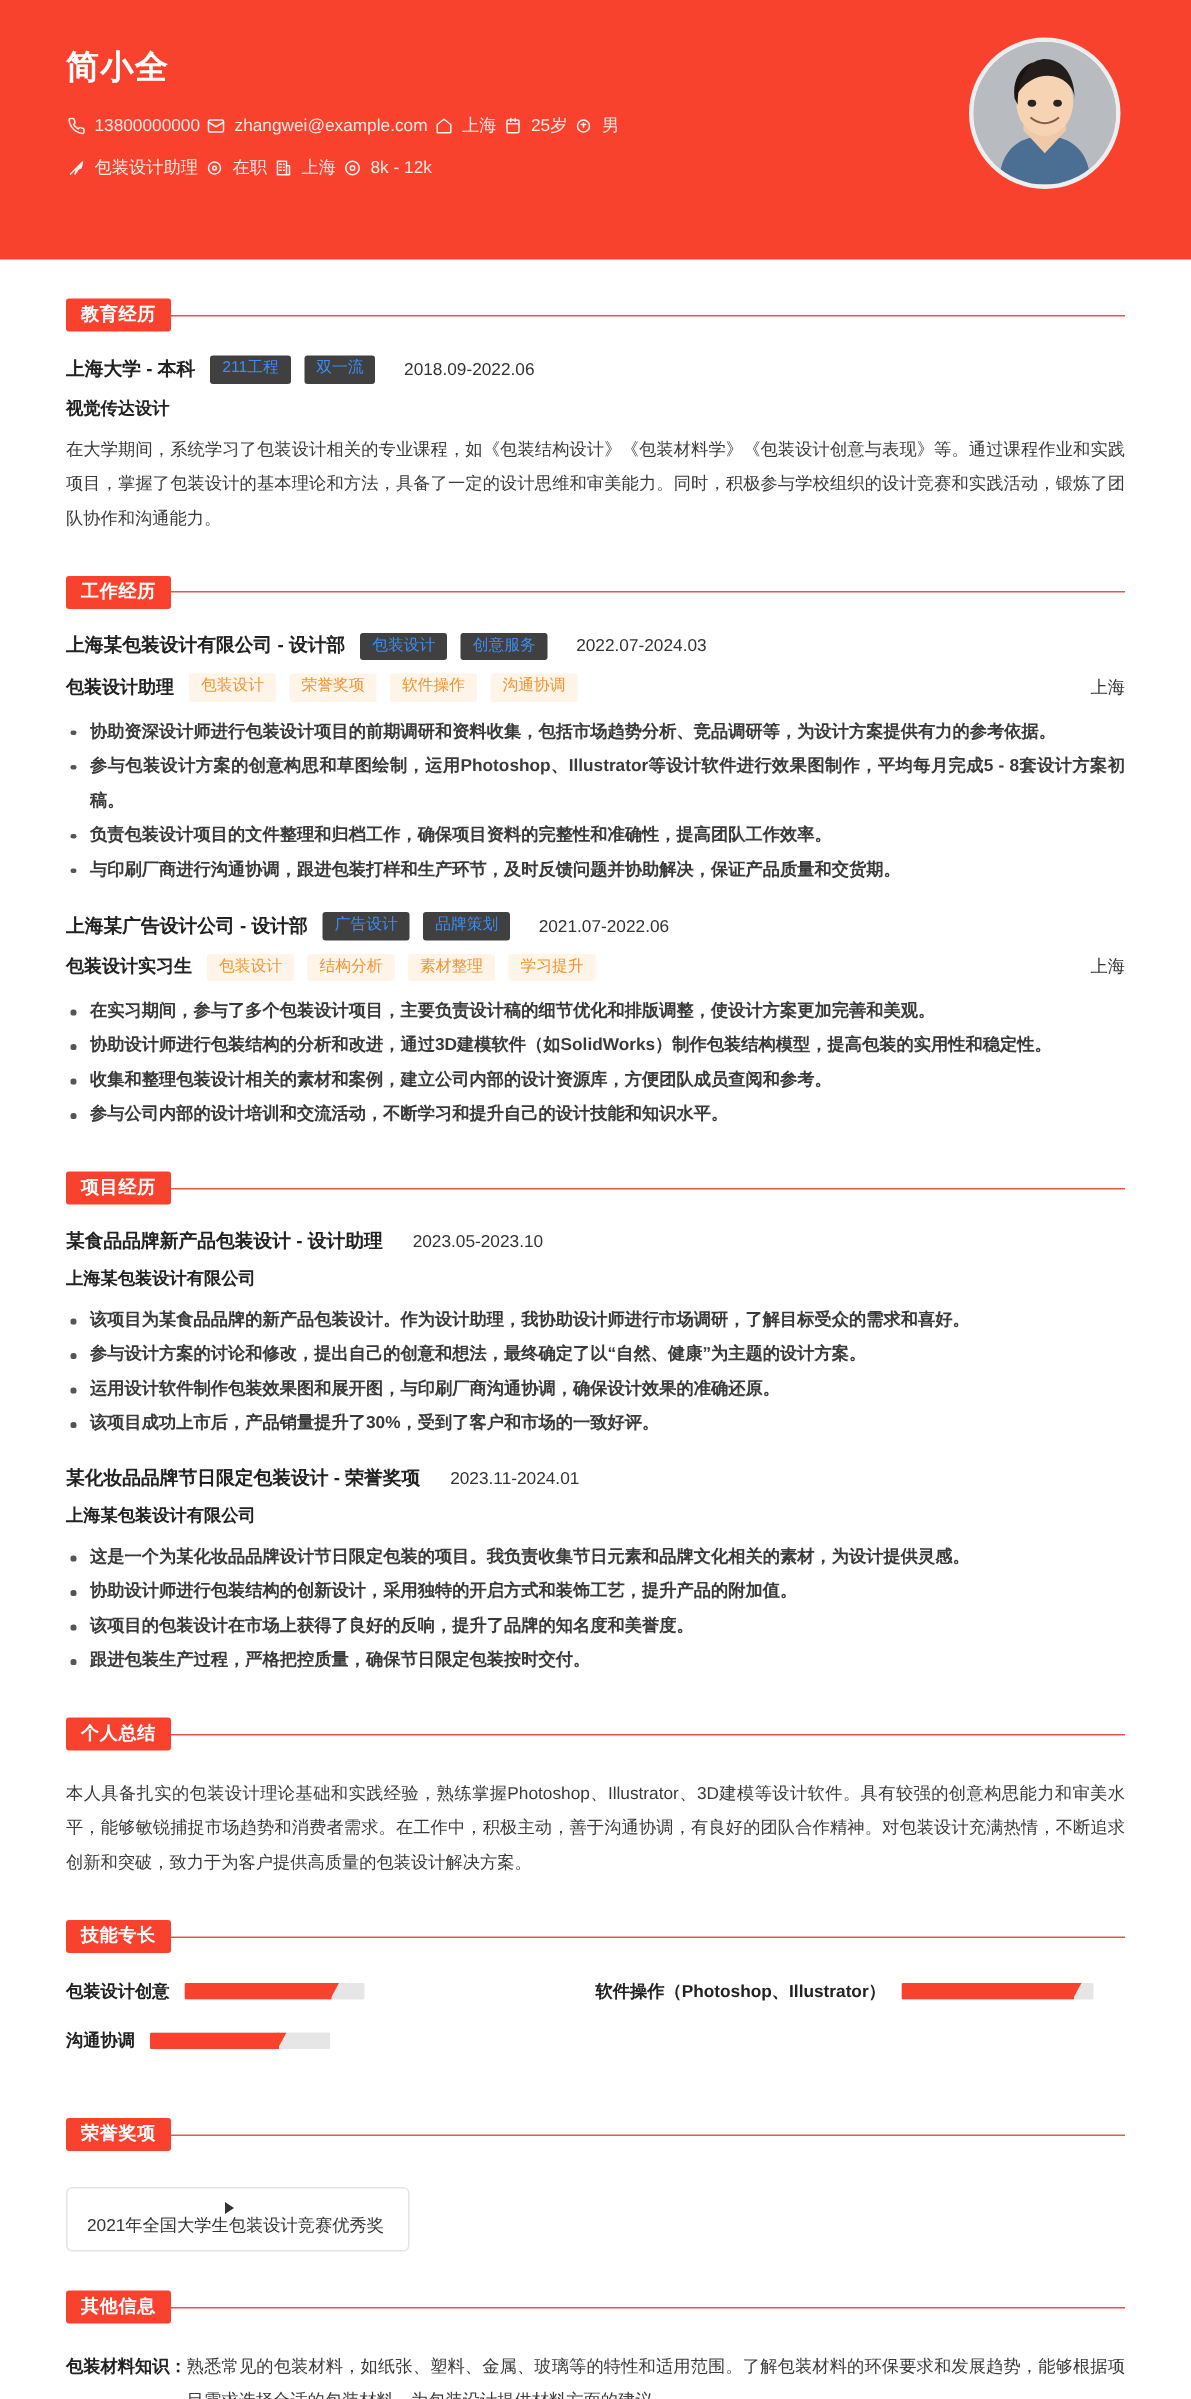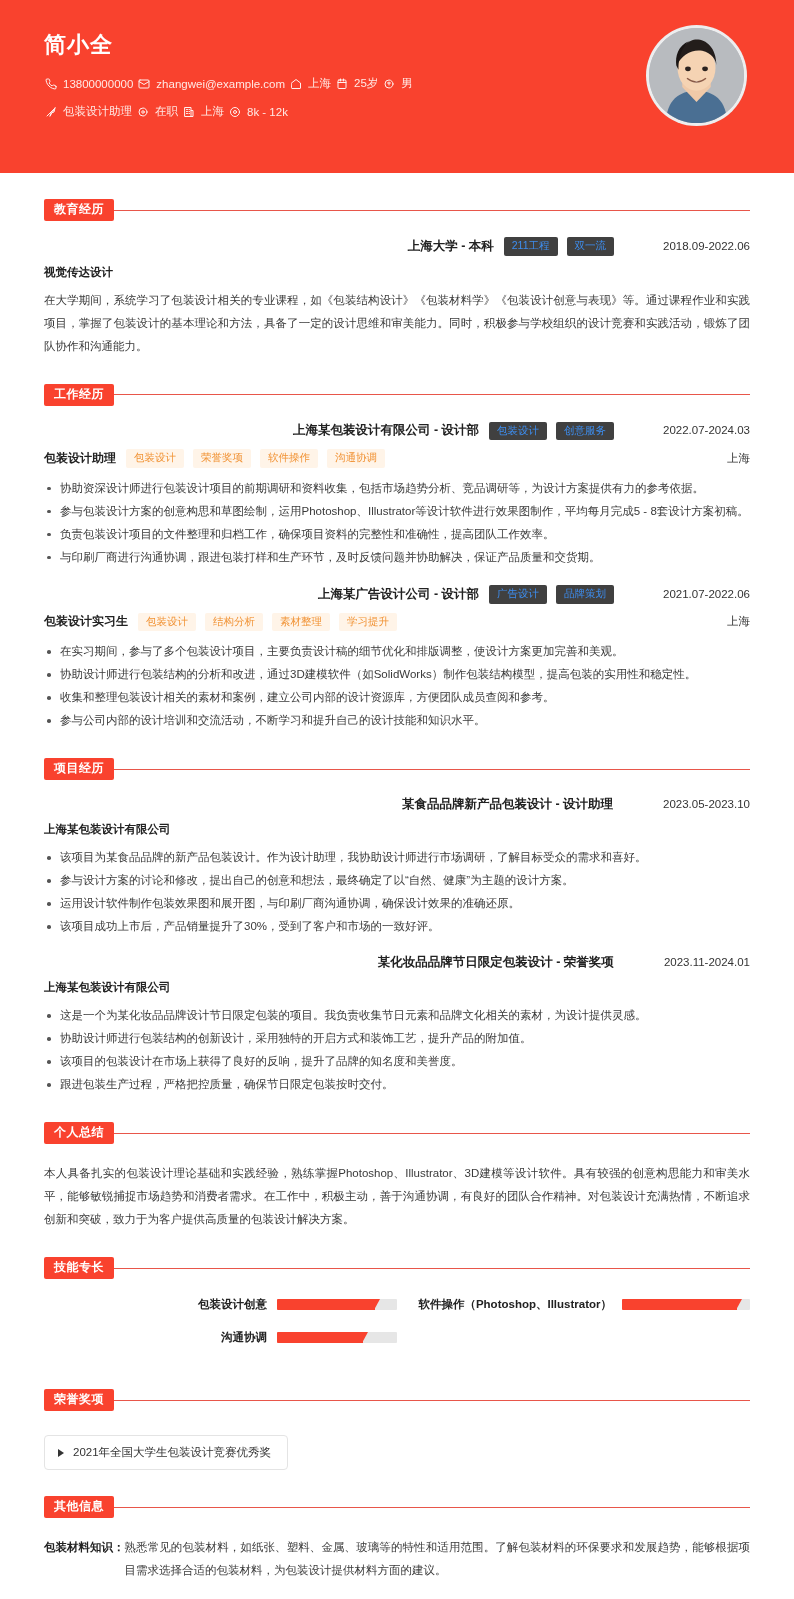--- a/index.html
+++ b/index.html
@@ -92,23 +92,22 @@
     height: 1px;
     background: #e8564a;
     margin-left: -4px;
   }
 
   
   .entry { margin-top: 16px; }
   .entry-top {
     display: flex;
     align-items: baseline;
-    justify-content: flex-end;
+    justify-content: flex-start;
     margin-bottom: 9px;
-    gap: 30px;
   }
   .entry-left { display: flex; align-items: center; flex-wrap: wrap; }
   .entry-title {
     font-size: 12.5px;
     font-weight: bold;
     color: #222222;
     margin-right: 10px;
   }
   .entry-date {
     font-size: 11.5px;
@@ -152,21 +151,21 @@
   }
   .tag.blue  { background: #404040; color: #3d8ef0; }
   .tag.orange{ background: #fff4e8; color: #f19234; }
 
   .para {
     font-size: 11.5px;
     line-height: 2.0;
     color: #3a3a3a;
     text-align: justify;
   }
-  ul.bullets { list-style: none; margin: 0; padding: 0; }
+  ul.bullets { list-style: none; margin: 0; padding: 0; font-weight: bold; }
   ul.bullets li {
     position: relative;
     padding-left: 16px;
     font-size: 11.5px;
     line-height: 2.0;
     color: #3a3a3a;
     text-align: justify;
   }
   ul.bullets li::before {
     content: "";
@@ -183,21 +182,20 @@
   .skills {
     display: flex;
     flex-wrap: wrap;
     margin-top: 18px;
   }
   .skill {
     width: 50%;
     display: flex;
     align-items: center;
     margin-bottom: 18px;
-    justify-content: flex-end;
   }
   .skill-label {
     font-size: 11.5px;
     font-weight: bold;
     color: #222222;
     margin-right: 10px;
     white-space: nowrap;
   }
   .bar-track {
     position: relative;
@@ -222,20 +220,21 @@
 
   
   .honor-box {
     display: inline-flex;
     align-items: center;
     border: 1px solid #e4e4e4;
     border-radius: 4px;
     padding: 9px 16px 9px 13px;
     margin-top: 18px;
     background: #ffffff;
+    flex-direction: column;
   }
   .honor-arrow {
     width: 0; height: 0;
     border-left: 6px solid #333333;
     border-top: 4px solid transparent;
     border-bottom: 4px solid transparent;
     margin-right: 9px;
   }
   .honor-text { font-size: 11.5px; color: #333333; }
 

